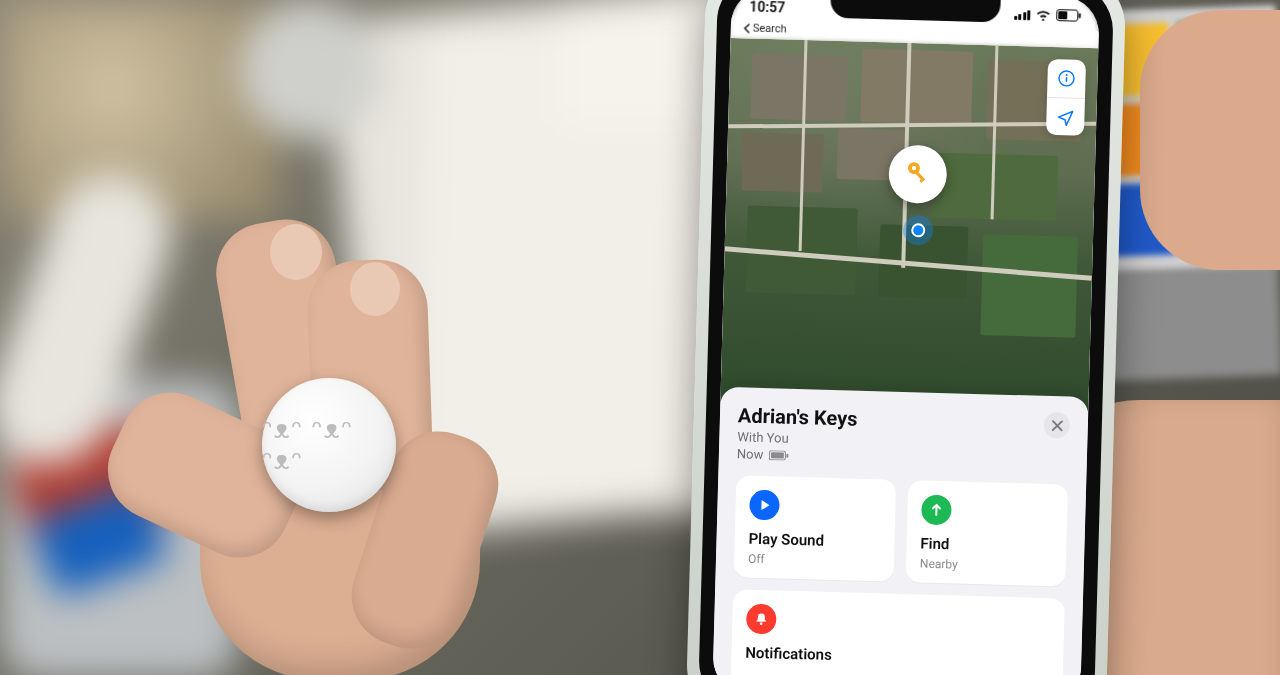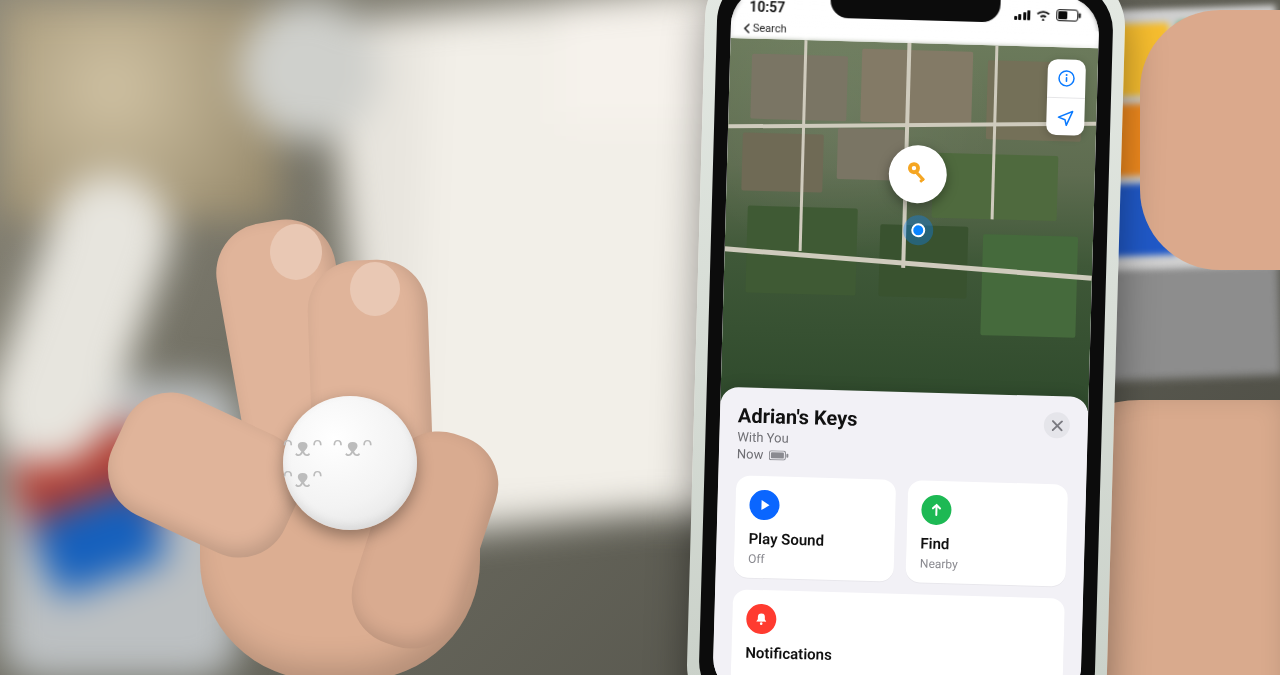--- a/index.html
+++ b/index.html
@@ -59,26 +59,26 @@
   .lf1{ left:120px; top:40px; width:120px; height:260px; transform:rotate(-10deg);}       
   .lf2{ left:200px; top:80px; width:120px; height:230px; transform:rotate(-2deg);}        
   .lf3{ left:0; top:230px; width:190px; height:130px; transform:rotate(25deg);}           
   .lf4{ left:260px; top:250px; width:110px; height:220px; transform:rotate(18deg); background:#d9ab90;}
   .palm{ position:absolute; left:90px; top:260px; width:280px; height:240px; background:#dcae92; border-radius:60px 60px 120px 120px; box-shadow: inset -10px -14px 30px rgba(0,0,0,.18);}
   .nail{position:absolute; background:#e9c8b4;border-radius:50%;}
   .n1{left:160px;top:44px;width:52px;height:56px;}
   .n2{left:240px;top:82px;width:50px;height:54px;}
 
   .airtag {
-    position:absolute; left:262px; top:396px;
+    position:absolute; left:262px; top:378px;
     width:134px; height:134px;
     background: radial-gradient(circle at 38% 32%, #ffffff 0%, #f3f3f3 55%, #dedede 100%);
     border-radius:50%;
     box-shadow: 0 6px 16px rgba(0,0,0,.35), inset 0 -4px 10px rgba(0,0,0,.08);
-    display:flex; align-items:center; justify-content:flex-end;margin-left:21px;
+    display:flex; align-items:center; justify-content:flex-end;
   }
   .airtag .engrave{ color:#bcbcbc; font-size:26px; letter-spacing:2px; user-select:none;}
 
   
   .right-hand{ position:absolute; right:0; top:120px; width:420px; height:600px;}
   .rpalm{position:absolute; right:0; top:280px; width:260px;height:360px;background:#d9aa8d;border-radius:120px 0 0 120px; box-shadow: inset 10px -10px 30px rgba(0,0,0,.2);} 
   .rthumb{position:absolute; left:40px; top:370px; width:200px;height:130px;background:#e1b497;border-radius:80px; transform:rotate(-8deg); box-shadow: 0 6px 12px rgba(0,0,0,.2), inset -6px -8px 18px rgba(0,0,0,.12);} 
   .rfingertop{position:absolute; right:0; top:-110px; width:140px; height:260px; background:#dba98c; border-radius:80px 0 0 80px;}
 
   

